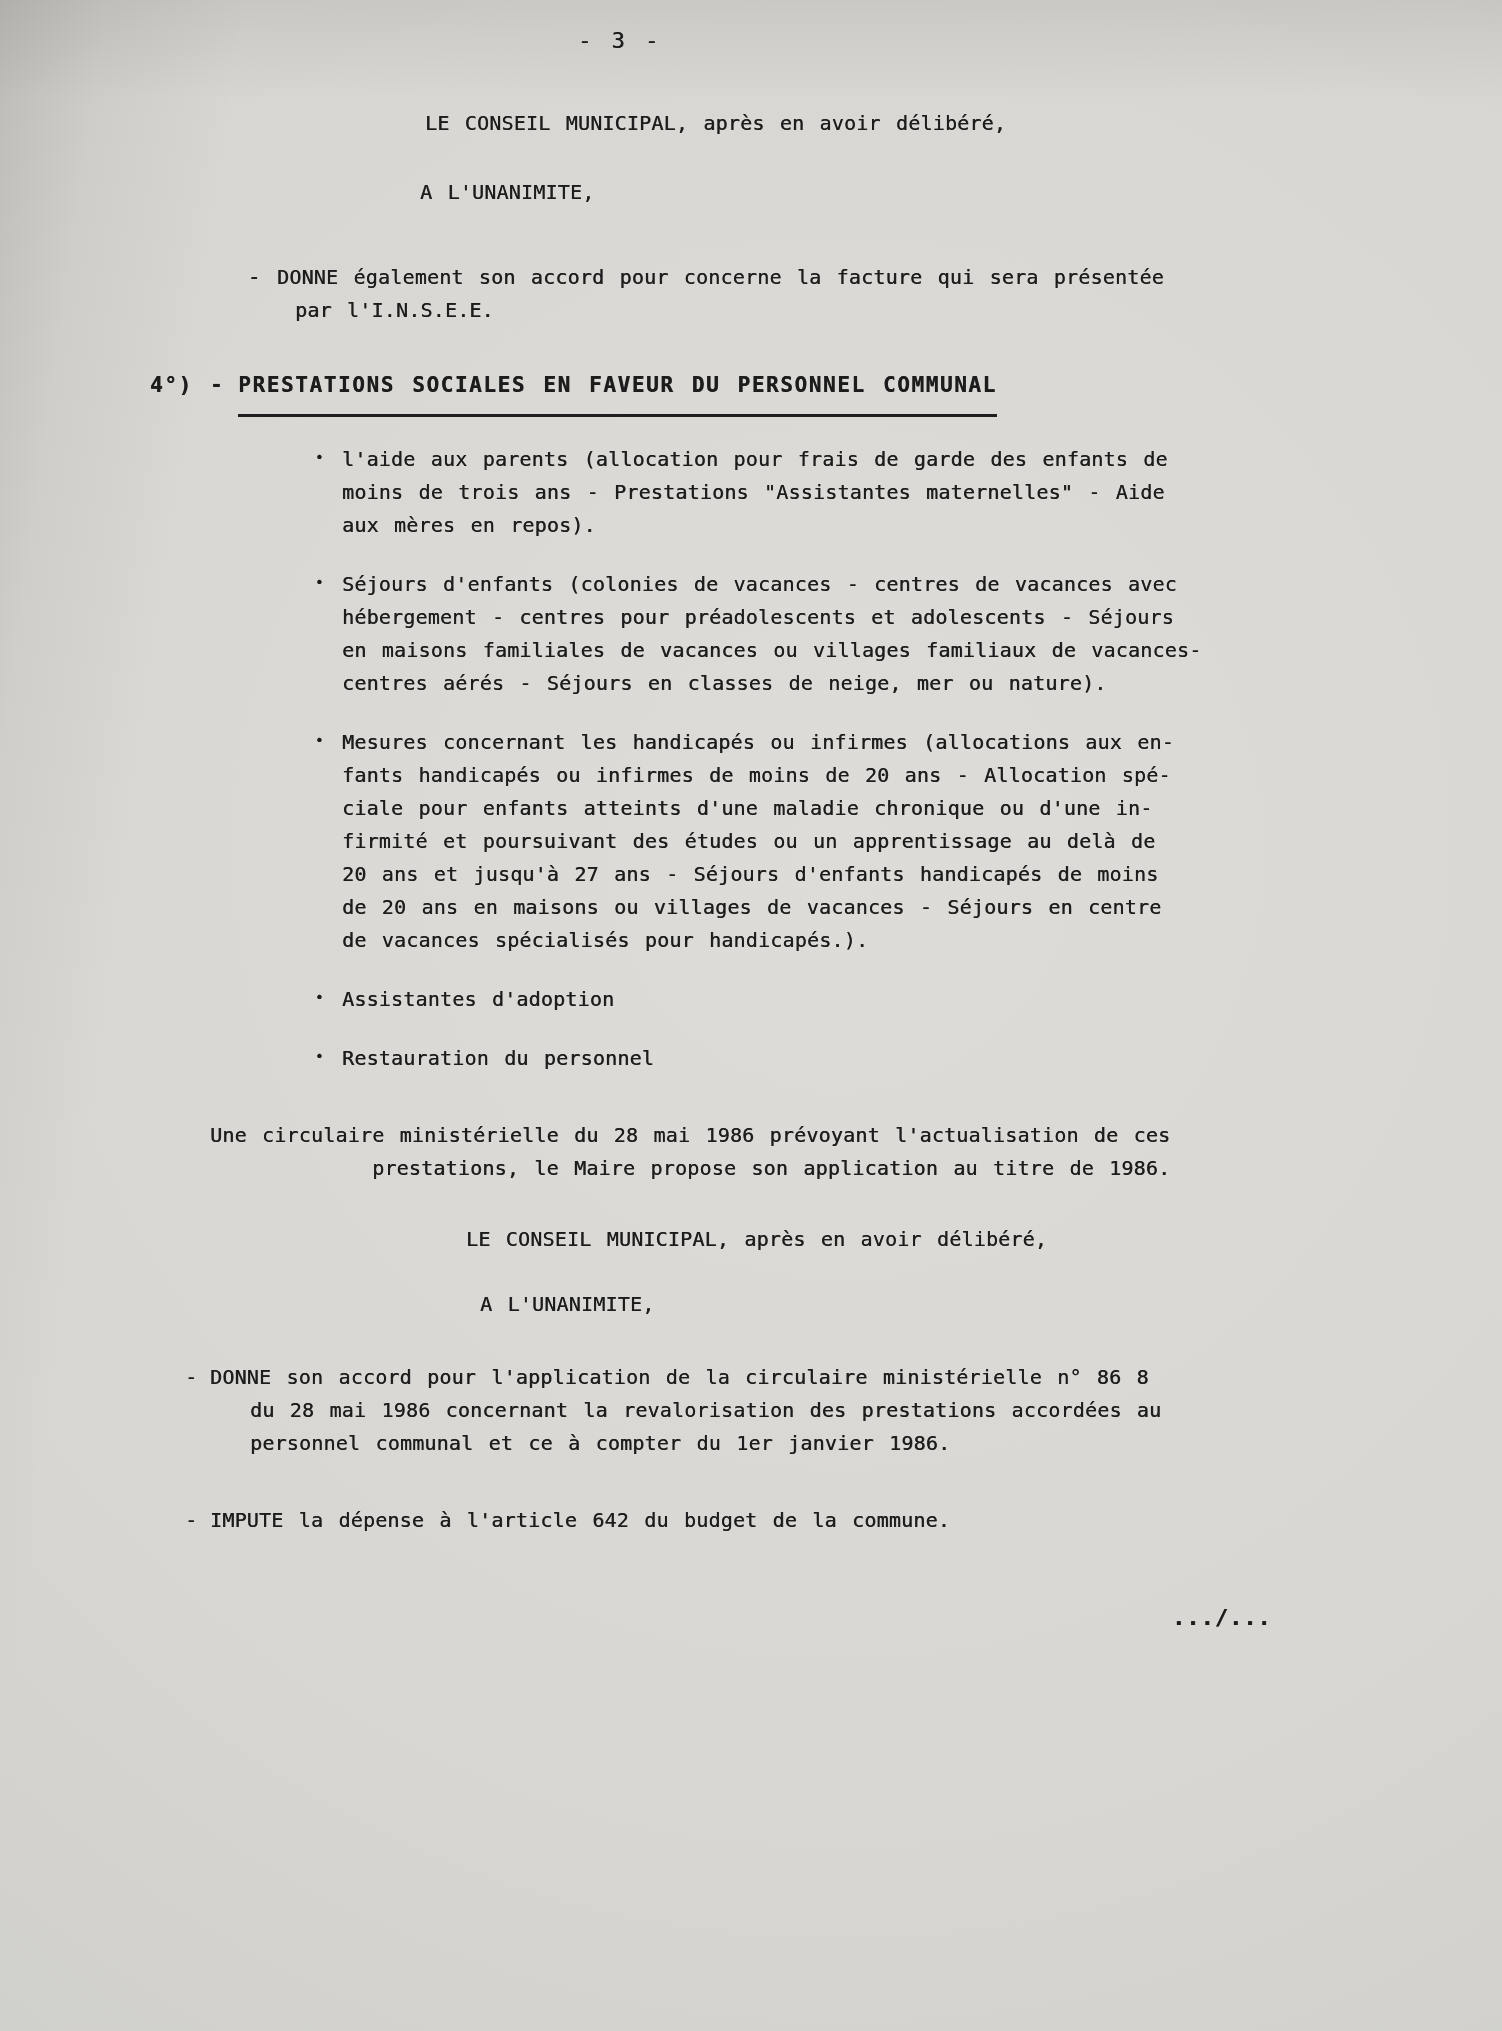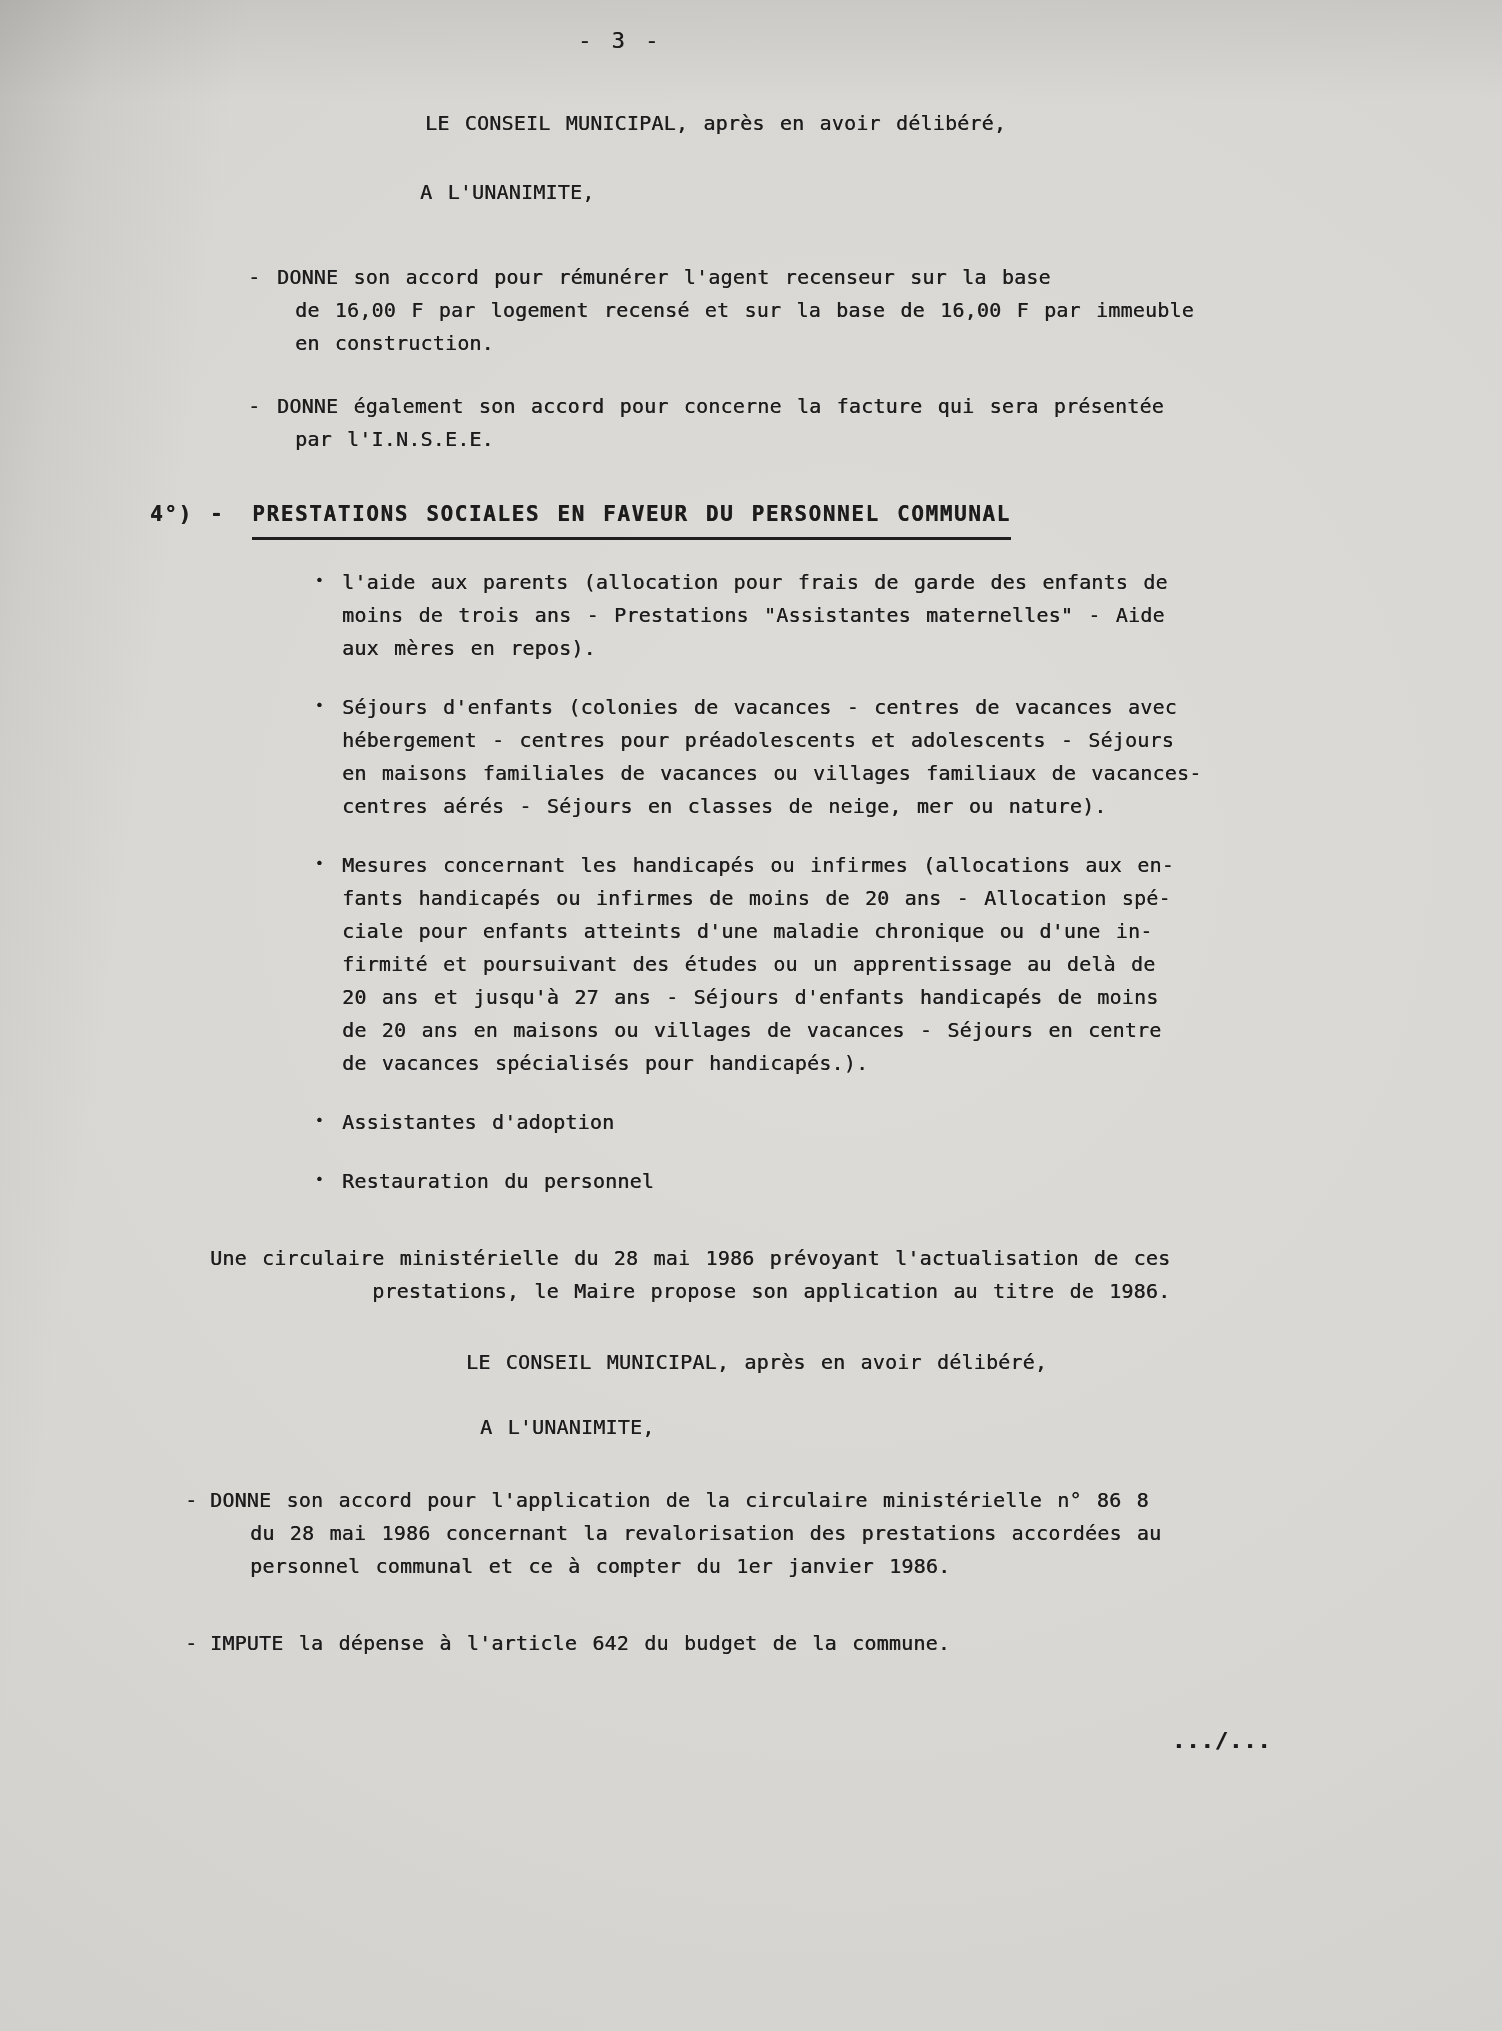--- a/index.html
+++ b/index.html
@@ -24,21 +24,21 @@
   .pre{white-space:pre-line;width:max-content;}
   .pageno{margin:0 0 0 578px;font-size:22px;letter-spacing:2px;width:max-content;}
   .c1{margin:50px 0 0 425px;width:max-content;}
   .u1{margin:36px 0 0 420px;width:max-content;}
   .decision{position:relative;}
   .decision .marker{position:absolute;left:0;top:0;}
   .d1{margin:52px 0 0 248px;}
   .d2{margin:30px 0 0 248px;}
   .d1 .dtext,.d2 .dtext{margin-left:47px;text-indent:-18px;}
   .heading{margin:42px 0 0 150px;font-weight:bold;font-size:21px;letter-spacing:1.6px;width:max-content;}
-  .heading .htitle{display:inline-block;margin-left:28px;padding-bottom:6px;border-bottom:3px solid #1f1f1f;}
+  .heading .htitle{display:inline-block;margin-left:14px;padding-bottom:12px;border-bottom:3px solid #1f1f1f;}
   .intro{margin:48px 0 0 250px;}
   .bullets{margin-top:26px;}
   .bullet{position:relative;margin:0 0 26px 315px;}
   .bullet .marker{position:absolute;left:0;top:-2px;font-size:14px;}
   .bullet .btext{margin-left:27px;}
   .circular{margin:44px 0 0 210px;text-align:right;}
   .c2{margin:38px 0 0 466px;width:max-content;}
   .u2{margin:32px 0 0 480px;width:max-content;}
   .d3{margin:40px 0 0 185px;}
   .d3 .dtext{margin-left:65px;text-indent:-40px;}
@@ -52,23 +52,20 @@
 <div class="page">
 
   <div class="pageno">- 3 -</div>
 
   <div class="c1">LE CONSEIL MUNICIPAL, après en avoir délibéré,</div>
 
   <div class="u1">A L'UNANIMITE,</div>
 
   <div class="decision d1">
     <span class="marker">-</span>
-    <div class="dtext pre">DONNE son accord pour rémunérer l'agent recenseur sur la base
-de 16,00 F par logement recensé et sur la base de 16,00 F par immeuble
-en construction.</div>
   </div>
 
   <div class="decision d2">
     <span class="marker">-</span>
     <div class="dtext pre">DONNE également son accord pour concerne la facture qui sera présentée
 par l'I.N.S.E.E.</div>
   </div>
 
   <div class="heading">
     <span class="hnum">4°) -</span><span class="htitle">PRESTATIONS SOCIALES EN FAVEUR DU PERSONNEL COMMUNAL</span>

